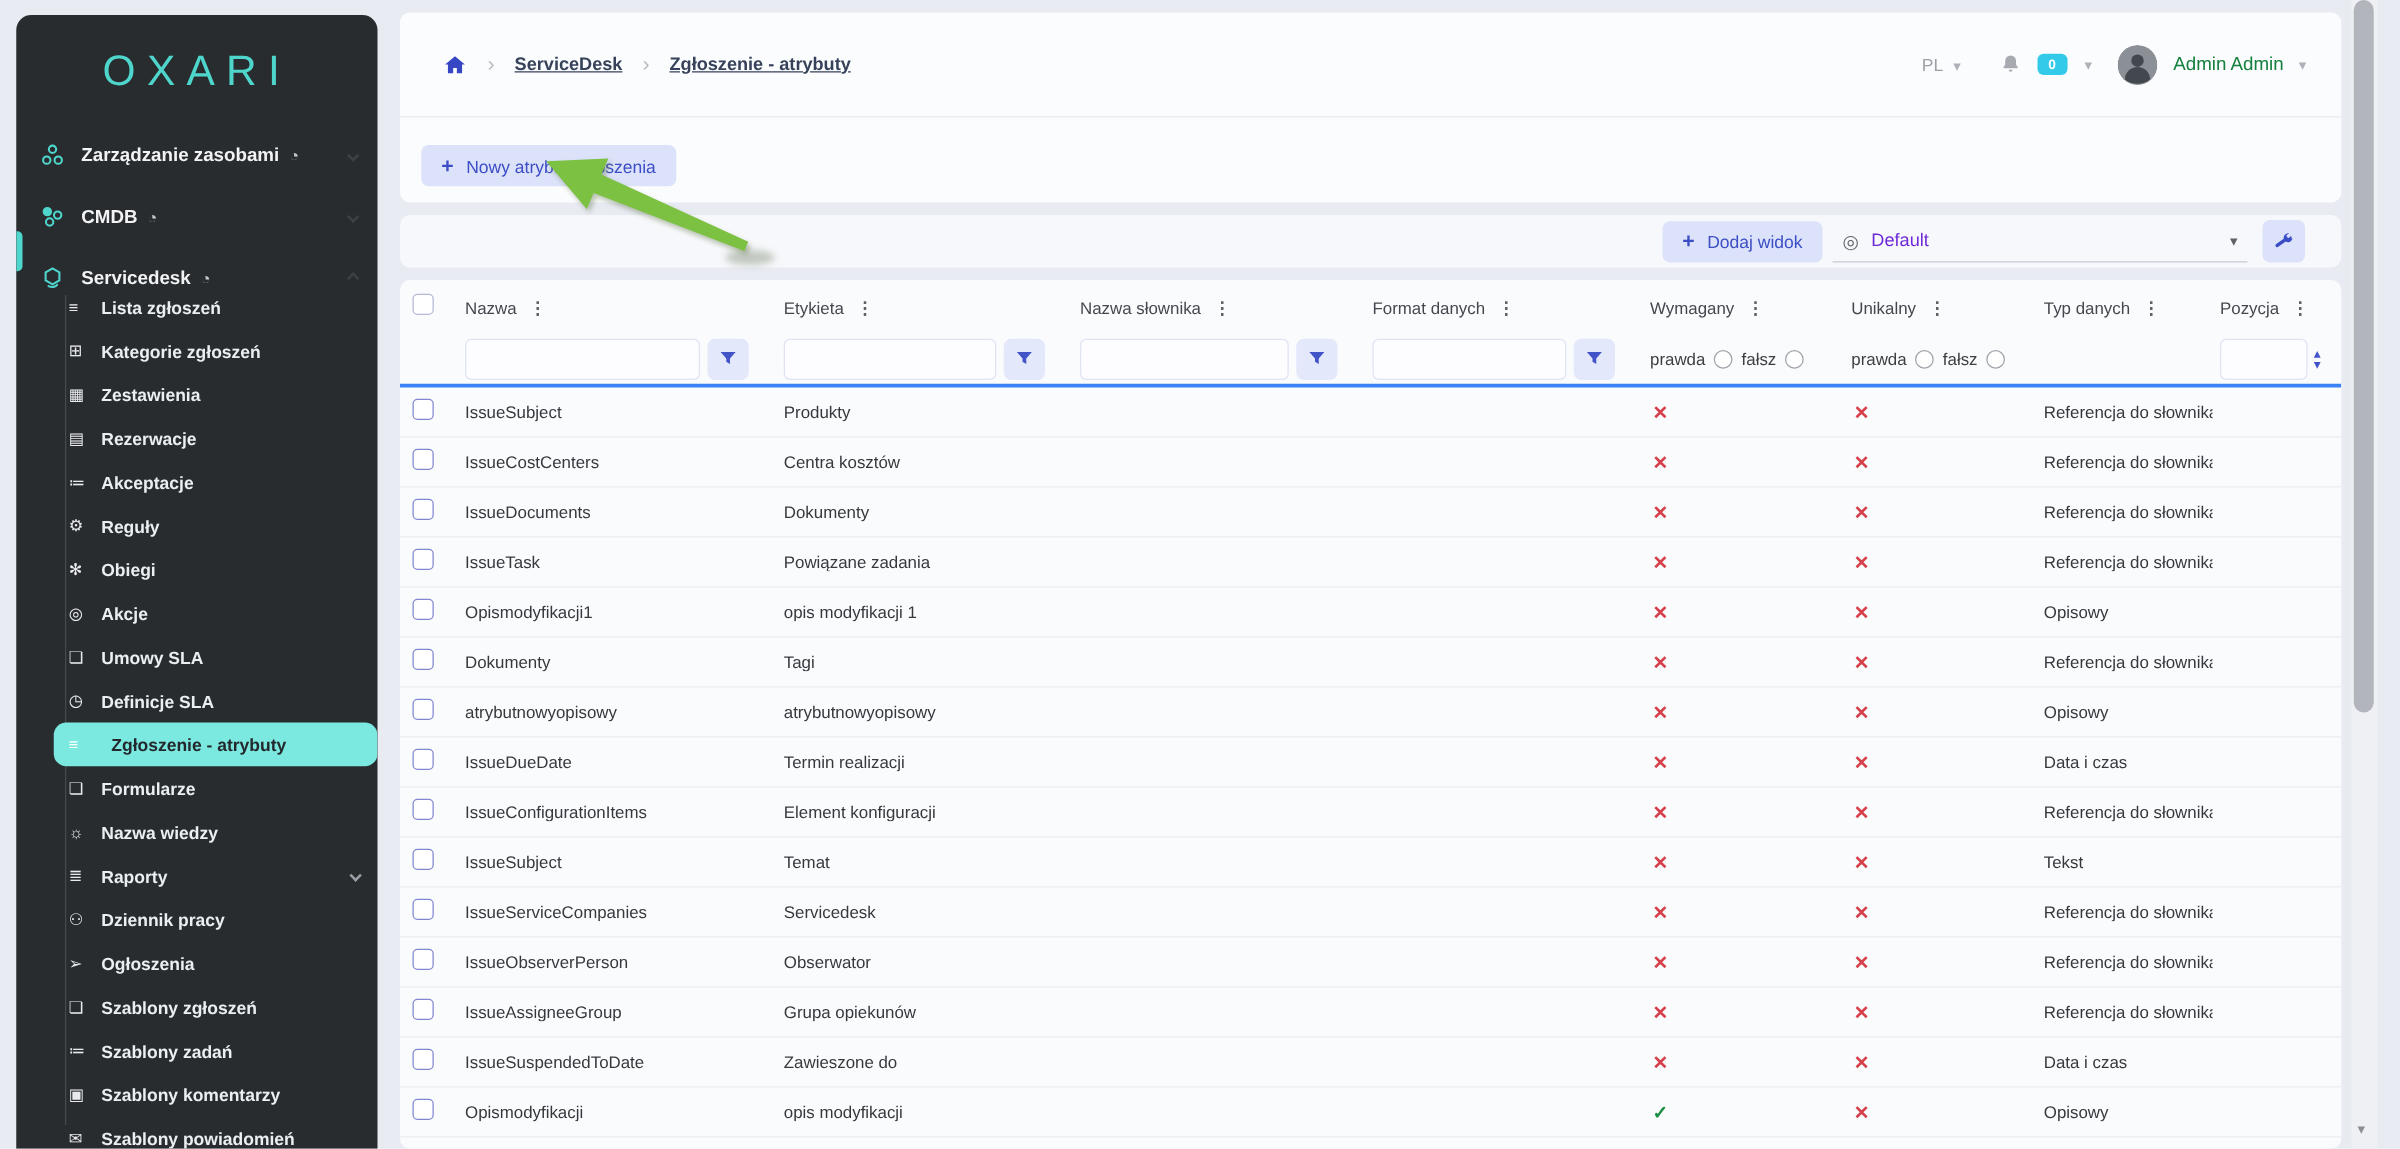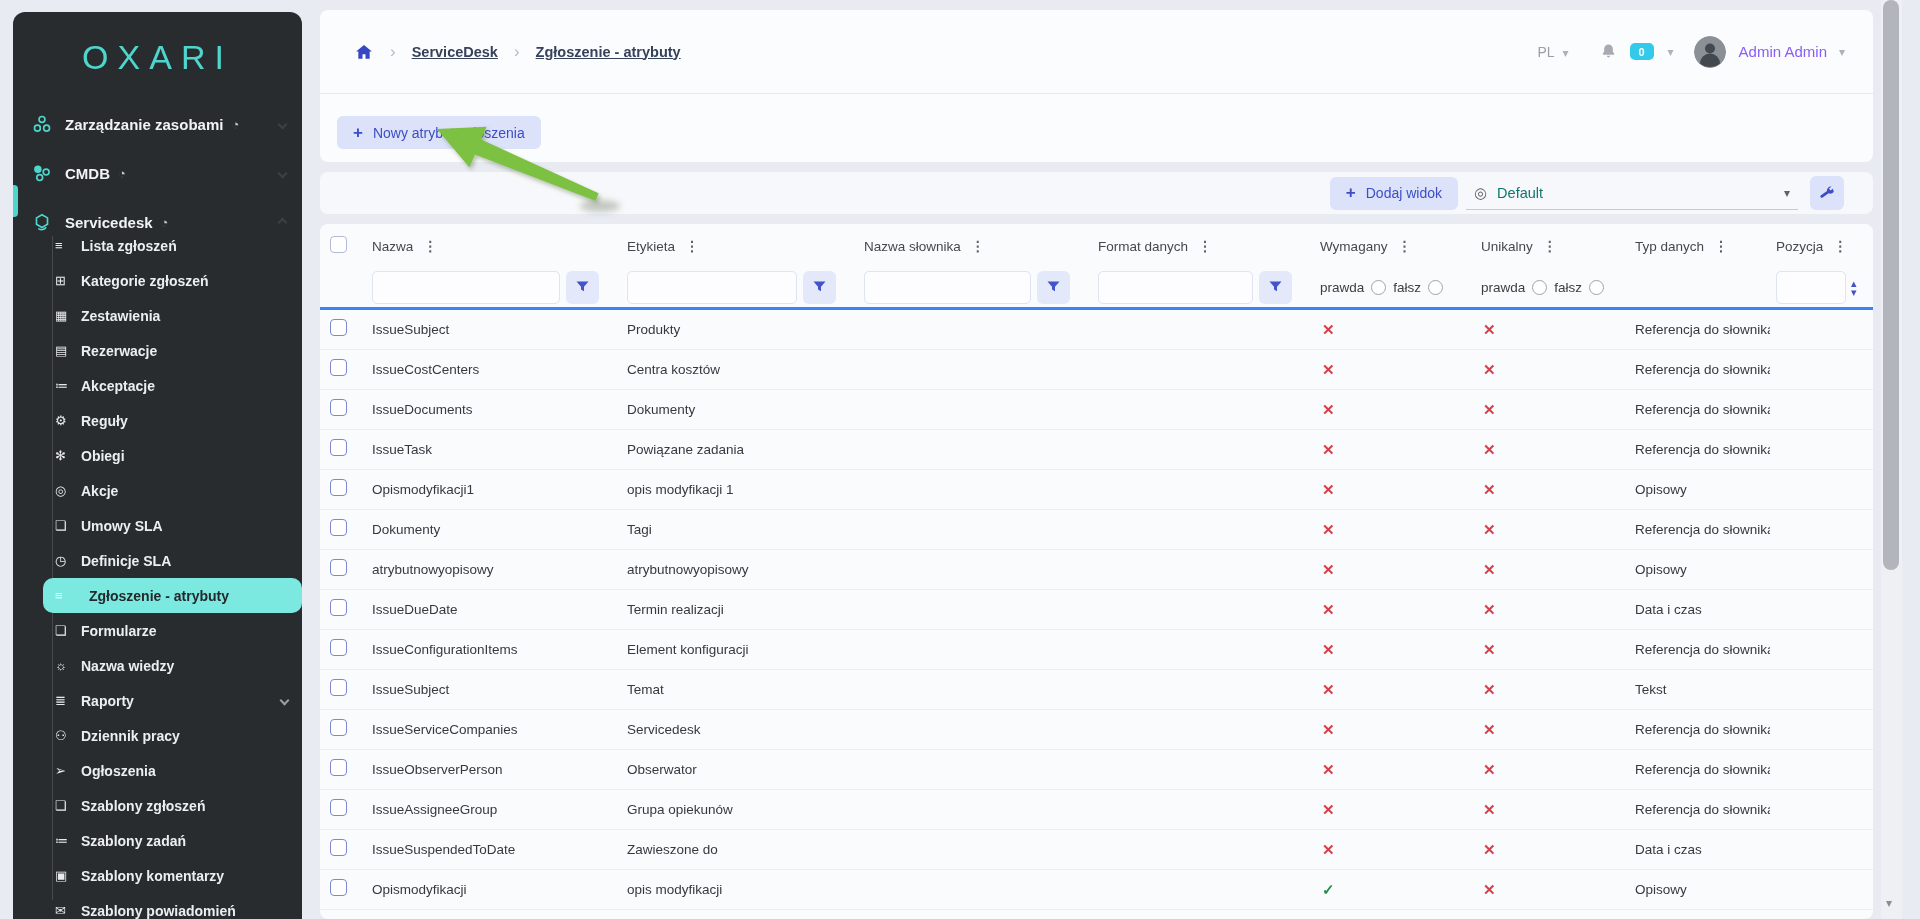--- a/index.html
+++ b/index.html
@@ -52,31 +52,31 @@
   #panel-top { top:10px; height:152px; }
   .breadcrumb-row { height:84px; display:flex; align-items:center; padding:0 28px 0 34px; border-bottom:1px solid #e7e9f0; }
   .bc-sep { color:#b7bbc2; font-size:17px; margin:0 16px; }
   .bc-link { color:#36415a; font-size:14.5px; font-weight:700; text-decoration:underline; cursor:pointer; }
   .spacer { flex:1; }
   .tb-lang { color:#9ba0a6; font-size:14px; cursor:pointer; display:flex; align-items:flex-end; gap:8px; }
   .caret { color:#aeb2b8; font-size:12px; }
   .badge { min-width:24px; height:17px; background:#33c9e8; border-radius:5px; color:#fff;
            font-size:11px; font-weight:700; display:inline-flex; align-items:center; justify-content:center; padding:0 6px; }
   .avatar { width:32px; height:32px; border-radius:50%; overflow:hidden; flex:0 0 32px; }
-  .tb-user { color:#8b5cf6; font-size:15px; }
+  .tb-user { color:#15803d; font-size:15px; }
   .button-row { padding:22px 0 0 17px; }
   .btn-lav {
     background:#dce2f9; color:#3c4ec5; border:none; border-radius:6px; height:33px;
     padding:0 16px; font-size:14px; font-family:inherit; display:inline-flex; align-items:center; gap:10px; cursor:pointer;
   }
   .btn-plus { font-size:17px; font-weight:700; }
   #panel-toolbar { top:172px; height:42px; display:flex; align-items:center; justify-content:flex-end; padding-right:29px; gap:8px; background:#f7f8fb; }
   .view-select { width:332px; height:33px; border-bottom:1px solid #c6cad6; display:flex; align-items:center; gap:10px; padding:0 8px; cursor:pointer; }
   .view-icon { color:#5f6368; font-size:15px; }
-  .view-label { color:#0f766e; font-size:14.5px; }
+  .view-label { color:#6d28d9; font-size:14.5px; }
   .icon-btn { width:34px; height:34px; background:#dce2f9; border:none; border-radius:6px; display:inline-flex; align-items:center; justify-content:center; cursor:pointer; margin-left:4px; }
   
   #panel-table { top:224px; height:695px; background:#fafbfd; overflow:hidden; }
   .grid-row { display:grid; grid-template-columns:46px 255px 237px 234px 222px 161px 154px 141px auto; align-items:center; }
   .hrow { height:44px; }
   .hcell { display:flex; align-items:center; gap:10px; padding-left:6px; color:#44484e; font-size:13.5px; }
   .kebab { color:#5f6368; font-size:14px; font-weight:700; cursor:pointer; }
   .cb-cell { padding-left:10px; }
   .checkbox { width:17px; height:17px; border:1.5px solid #8087d0; border-radius:4px; background:#fff; display:inline-block; cursor:pointer; }
   .hrow .checkbox { border-color:#b3b9d6; }

